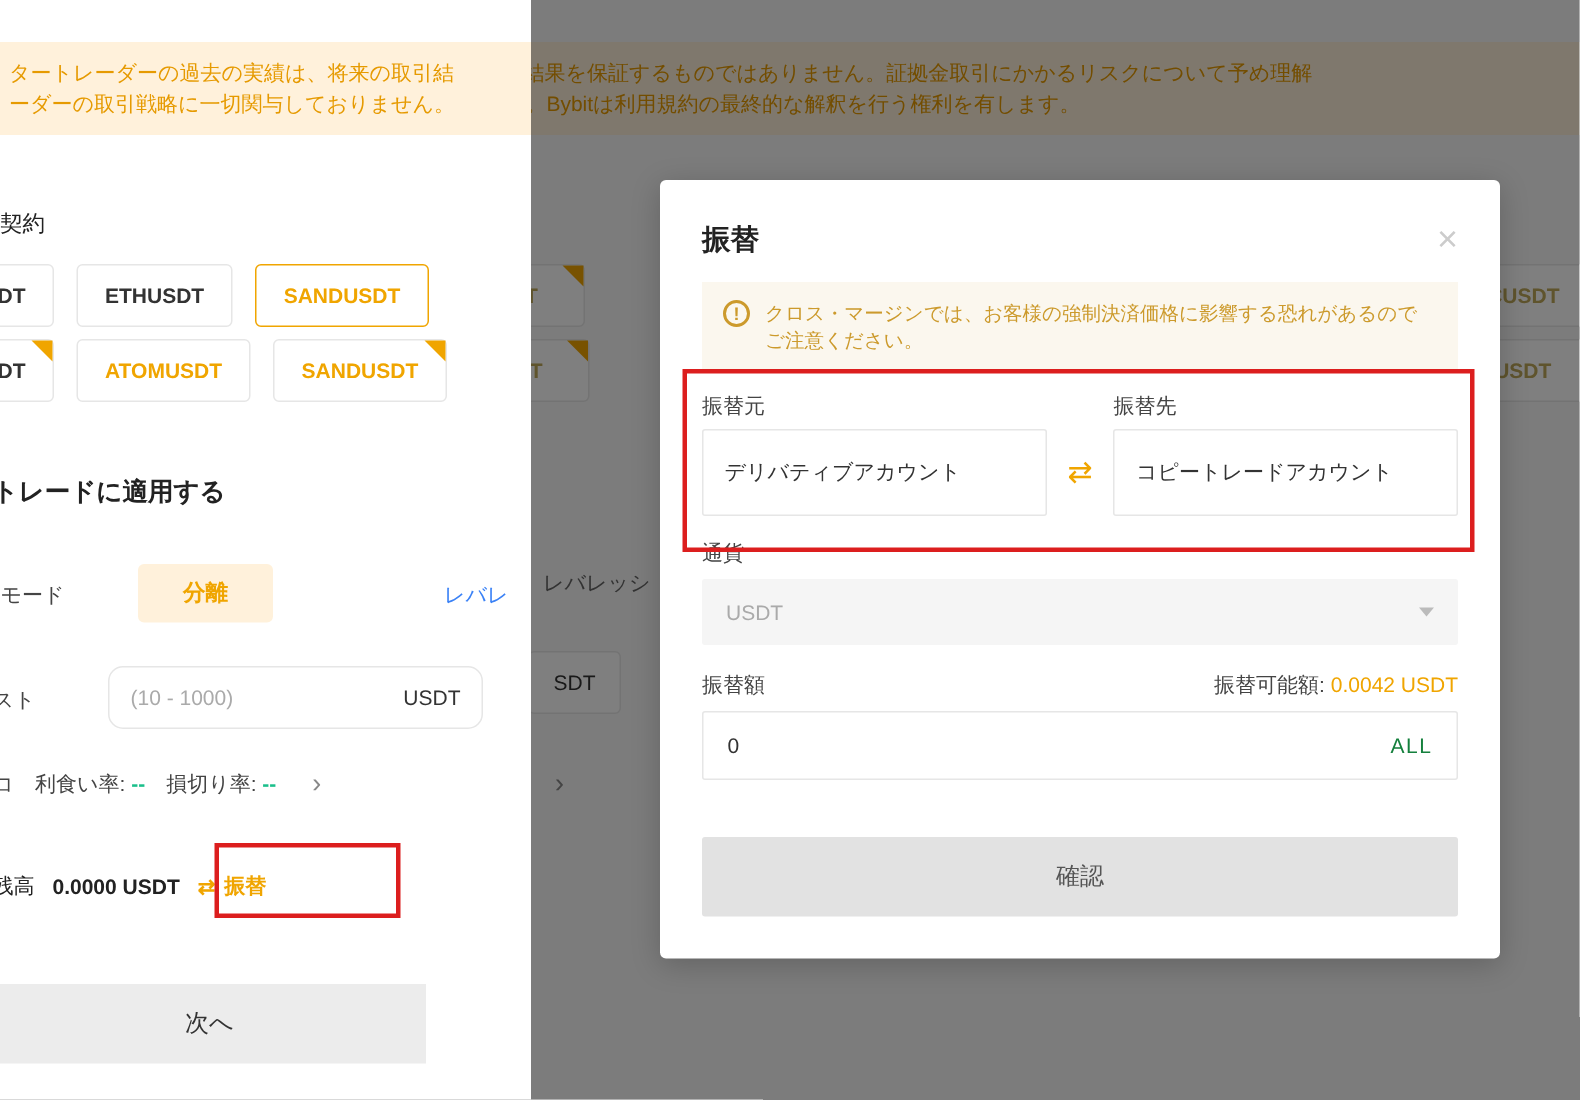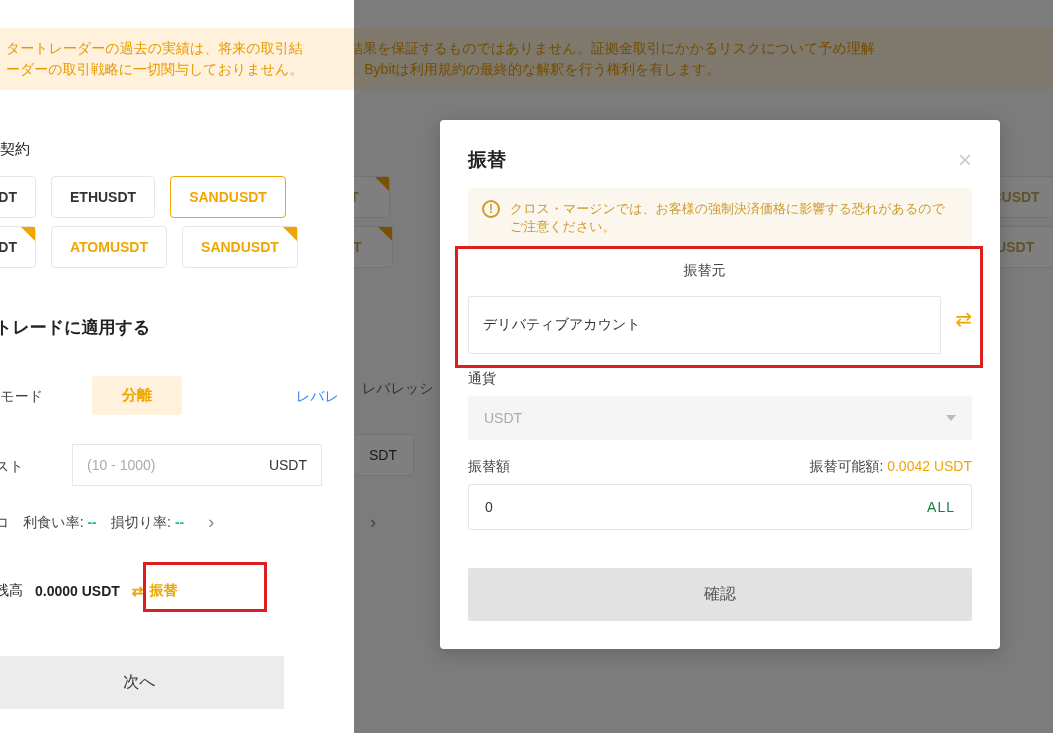--- a/index.html
+++ b/index.html
@@ -32,21 +32,21 @@
 .pill-row.r2 { top: 226px; }
 .pill { padding: 12px 18px; border: 1px solid #e6e6e6; border-radius: 4px; font-weight: 700; font-size: 14px; color: #333; background: #fff; position: relative; }
 .pill.selected { border-color: #f0a500; color: #f0a500; }
 .pill .corner { position: absolute; top: 0; right: 0; width: 0; height: 0; border-left: 14px solid transparent; border-top: 14px solid #f0a500; }
 
 .lp-section-title { position: absolute; left: -5px; top: 316px; font-size: 17px; font-weight: 700; color: #222; }
 .lp-mode-label { position: absolute; left: -14px; top: 388px; font-size: 14px; color: #444; }
 .lp-mode-pill { position: absolute; left: 92px; top: 376px; padding: 10px 30px; font-size: 15px; font-weight: 700; color: #f0a500; background: #fff1db; border-radius: 4px; }
 .lp-lev-label { position: absolute; left: 296px; top: 388px; font-size: 14px; color: #3b82f6; }
 .lp-cost-label { position: absolute; left: -5px; top: 458px; font-size: 14px; color: #444; }
-.lp-input-box { position: absolute; left: 72px; top: 444px; width: 250px; border: 1px solid #e6e6e6; border-radius: 0; display: flex; align-items: flex-start; padding: 12px 14px; background: #fff; }
+.lp-input-box { position: absolute; left: 72px; top: 444px; width: 250px; border: 1px solid #e6e6e6; border-radius: 10px; display: flex; align-items: flex-start; padding: 12px 14px; background: #fff; }
 .lp-input-box .ph { color: #aaa; font-size: 14px; flex: 1; }
 .lp-input-box .unit { color: #333; font-size: 14px; }
 
 .lp-rate-row { position: absolute; left: -5px; top: 512px; font-size: 14px; color: #444; display: flex; align-items: center; gap: 14px; }
 .lp-rate-row .dash { color: #1bbf8b; font-weight: 700; }
 .lp-rate-row .chev { color: #888; font-size: 18px; margin-left: 10px; }
 
 .lp-balance { position: absolute; left: -5px; top: 582px; font-size: 14px; color: #222; display: flex; align-items: center; gap: 12px; }
 .lp-transfer-btn { display: flex; align-items: center; gap: 6px; color: #f0a500; font-size: 14px; font-weight: 600; }
 .red-box-1 { position: absolute; left: 143px; top: 562px; width: 124px; height: 50px; border: 3px solid #dc1e1e; }
@@ -55,21 +55,21 @@
 
 .modal { position: absolute; left: 440px; top: 120px; width: 560px; background: #fff; border-radius: 4px; box-shadow: 0 4px 20px rgba(0,0,0,0.2); padding: 26px 28px 28px; z-index: 20; }
 .modal-title-row { display: flex; justify-content: space-between; align-items: center; margin-bottom: 14px; }
 .modal-title { font-size: 19px; font-weight: 700; color: #222; }
 .modal-close { color: #ccc; font-size: 24px; font-weight: 300; cursor: pointer; }
 .modal-warning { display: flex; gap: 10px; background: #fbf7ee; color: #cc9a2c; font-size: 13px; padding: 12px 14px; align-items: flex-start; line-height: 1.4; margin-bottom: 14px; }
 .warn-icon { width: 18px; height: 18px; border: 2px solid #cc9a2c; border-radius: 50%; display: flex; align-items: center; justify-content: center; font-size: 12px; font-weight: 700; flex-shrink: 0; }
 
 .transfer-row { display: flex; align-items: center; gap: 14px; margin-bottom: 16px; }
 .transfer-col { flex: 1; }
-.transfer-col label { font-size: 14px; color: #444; display: block; margin-bottom: 16px; text-align: center; }
+.transfer-col label { font-size: 14px; color: #444; display: block; margin-bottom: 6px; }
 .account-box { border: 1px solid #e6e6e6; padding: 16px 14px; font-size: 14px; color: #333; border-radius: 2px; min-height: 58px; display: flex; align-items: center; }
 .swap-icon { color: #f0a500; font-size: 20px; margin-top: 22px; }
 .red-box-2 { position: absolute; left: 455px; top: 246px; width: 528px; height: 122px; border: 3px solid #dc1e1e; z-index: 30; pointer-events: none; }
 
 .mf-label { font-size: 14px; color: #444; margin-bottom: 8px; display: block; }
 .currency-box { background: #f5f5f5; color: #aaa; padding: 14px 16px; font-size: 14px; border-radius: 2px; display: flex; justify-content: space-between; align-items: center; margin-bottom: 18px; }
 .caret { width: 0; height: 0; border-left: 5px solid transparent; border-right: 5px solid transparent; border-top: 6px solid #bbb; }
 
 .amount-header { display: flex; justify-content: space-between; align-items: baseline; margin-bottom: 8px; }
 .avail { font-size: 14px; color: #444; }
@@ -160,20 +160,24 @@
     <div class="warn-icon">!</div>
     <div>クロス・マージンでは、お客様の強制決済価格に影響する恐れがあるのでご注意ください。</div>
   </div>
 
   <div class="transfer-row">
     <div class="transfer-col">
       <label>振替元</label>
       <div class="account-box">デリバティブアカウント</div>
     </div>
     <div class="swap-icon">⇄</div>
+    <div class="transfer-col">
+      <label>振替先</label>
+      <div class="account-box">コピートレードアカウント</div>
+    </div>
   </div>
 
   <label class="mf-label">通貨</label>
   <div class="currency-box">
     <span>USDT</span>
     <span class="caret"></span>
   </div>
 
   <div class="amount-header">
     <label class="mf-label" style="margin:0">振替額</label>

